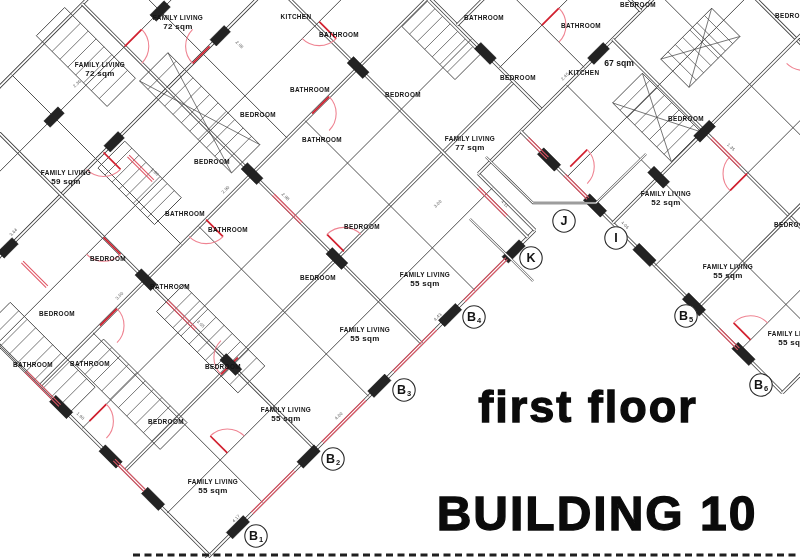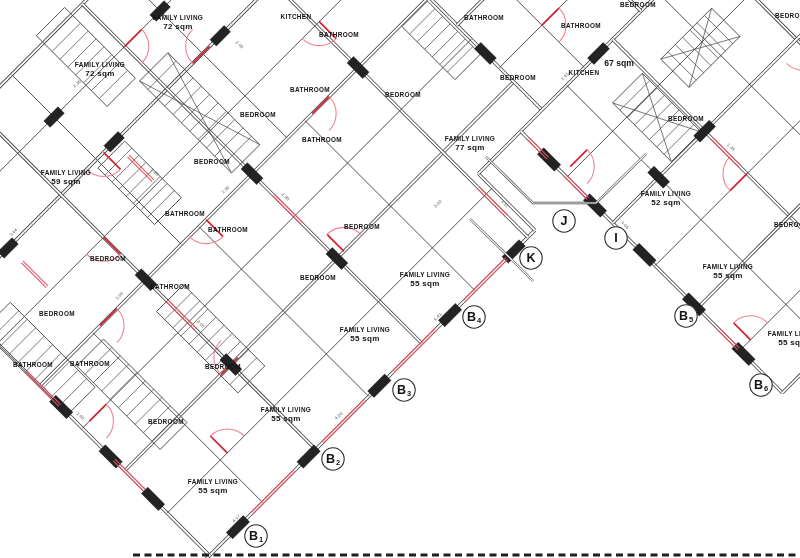--- a/index.html
+++ b/index.html
@@ -393,13 +393,15 @@
         <g>
           <circle cx="564" cy="221" r="11.2" fill="#ffffff" stroke="#2a2a2a" stroke-width="1.1"></circle>
           <text x="564" y="225.4" text-anchor="middle" class="mklt">J</text>
         </g>
         <g>
           <circle cx="616" cy="238" r="11.2" fill="#ffffff" stroke="#2a2a2a" stroke-width="1.1"></circle>
           <text x="616" y="242.4" text-anchor="middle" class="mklt">I</text>
         </g>
       </g>
     </svg>
+  <div class="title" id="floor-title">first floor</div>
+  <div class="title" id="building-title">BUILDING 10</div>
 </div>
 
 </body></html>

